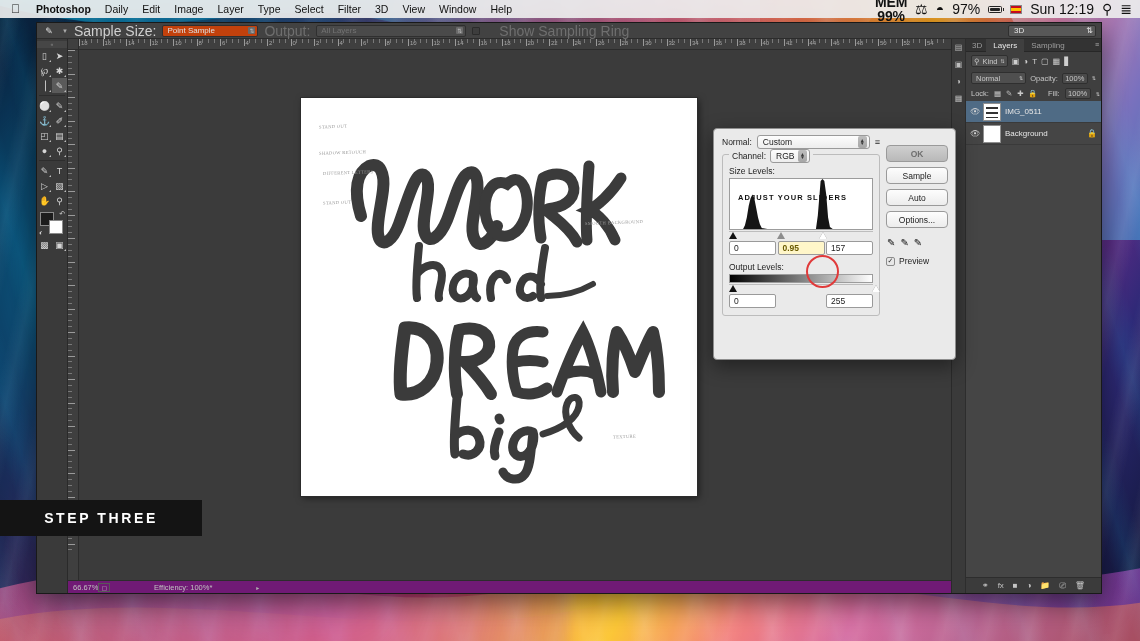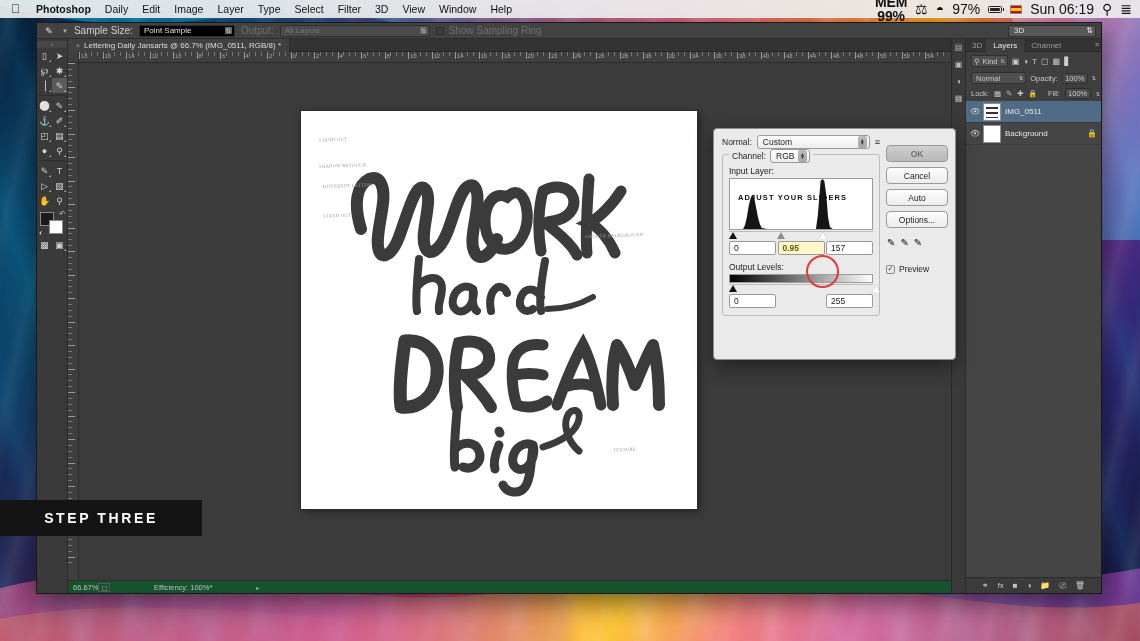--- a/index.html
+++ b/index.html
@@ -92,30 +92,30 @@
   }
 
   
   #optionsbar{
     height:16px; background:#424242; border-bottom:1px solid #2c2c2c;
     display:flex; align-items:center; gap:6px; padding:0 5px;
     flex:0 0 16px;
   }
   .tool-thumb{ width:14px;height:12px; display:flex;align-items:center;justify-content:center; font-size:9px; color:#e6e6e6;}
   .chev{ font-size:6px; color:#aaa; }
-  .ob-label{ font-size:10px; color:#cfcfcf; white-space:nowrap;}
+  .ob-label{ font-size:14px; color:#cfcfcf; white-space:nowrap;}
   .ob-label.dim{ color:#6f6f6f; }
   .ob-select{
-    height:12px; background:#000000; border:1px solid #2f2f2f; border-radius:2px;
+    height:12px; background:#c2410c; border:1px solid #2f2f2f; border-radius:2px;
     display:flex;align-items:center; justify-content:space-between;
     font-size:8px; color:#e0e0e0; padding:0 2px 0 4px; min-width:70px;
   }
   .ob-select.dim{ color:#737373; background:#4a4a4a; }
   .ob-select .arrow{ font-size:6px; color:#bbb; background:#6a6a6a; padding:0 1px; border-radius:1px;}
-  .ob-check{ display:flex;align-items:center;gap:5px;}
+  .ob-check{ display:flex;align-items:center;gap:19px;}
   .cbox{ width:8px;height:8px;background:#3d3d3d;border:1px solid #2b2b2b;border-radius:1px;}
   .ob-spacer{ flex:1; }
   .ws-select{
     height:12px;width:88px;background:#585858;border:1px solid #2f2f2f;border-radius:2px;
     display:flex;align-items:center;justify-content:space-between;padding:0 2px 0 5px;font-size:8px;color:#e6e6e6;
   }
 
   
   #psbody{ flex:1; display:flex; min-height:0; }
 
@@ -164,21 +164,21 @@
   #artboard{
     position:absolute; left:222px; top:48px; width:396px; height:398px;
     background:#ffffff; box-shadow:0 0 0 1px #2c2c2c, 2px 2px 7px rgba(0,0,0,0.5);
   }
   #artsvg{ position:absolute; inset:0; }
   .sketchnote{
     position:absolute; font-family:"Liberation Serif", serif; font-size:4.6px; color:#9a9a9a;
     letter-spacing:0.3px; line-height:1.5; transform:rotate(-2deg);
   }
   #statusbar{
-    flex:0 0 13px; height:13px; background:#14532d; border-top:1px solid #2c2c2c;
+    flex:0 0 13px; height:13px; background:#701a75; border-top:1px solid #2c2c2c;
     display:flex; align-items:center; padding:0 5px; font-size:7.5px; color:#c0c0c0;
   }
   .sb-arrow{ font-size:6px; color:#b0b0b0;}
   .sb-box{ border:1px solid #585858; padding:0 2px; font-size:6px;}
 
   
   #rightdock{ width:150px; flex:0 0 150px; background:#3b3b3b; border-left:1px solid #2a2a2a; display:flex;}
   #iconrail{ width:14px; background:#3a3a3a; border-right:1px solid #2d2d2d; display:flex;flex-direction:column;align-items:center; padding-top:3px; gap:6px;}
   .railbtn{ width:11px;height:11px;display:flex;align-items:center;justify-content:center;color:#bdbdbd;font-size:8px;}
   #panels{ flex:1; display:flex; flex-direction:column; min-width:0;}
@@ -341,21 +341,21 @@
     <span class="ritem">◓</span>
     <span class="ritem">97%</span>
     <span class="ritem batt">
       <span class="battbody">
           <span class="battfill"></span>
         </span>
     </span>
     <span class="ritem">
         <span class="flagicon"></span>
       </span>
-    <span class="ritem">Sun 06:19</span>
+    <span class="ritem">Sun 12:19</span>
     <span class="ritem">⚲</span>
     <span class="ritem">≣</span>
   </div>
 </div>
 
 <div id="psapp">
 
 
   <div id="optionsbar">
     <span class="tool-thumb">✎</span>
@@ -419,26 +419,20 @@
         <span class="sw-rev">↶</span>
         <span class="sw-def">◐</span>
       </div>
       <div class="tgrid" style="margin-top:2px">
         <div class="tcell noar">▩</div>
         <div class="tcell">▣</div>
       </div>
     </div>
 
     <div id="docarea">
-      <div id="tabstrip">
-        <div class="doctab">
-          <span class="x">×</span>
-          <span>Lettering Daily Jansarts @ 66.7% (IMG_0511, RGB/8) *</span>
-        </div>
-      </div>
 
       <div id="rulerrow">
         <div id="rulercorner"></div>
         <div id="hruler">
             <span class="rtick rtickmaj" style="left: 0px;"></span>
             <span class="rnum" style="left: 0px;">18</span>
             <span class="rtick" style="left: 5.875px;"></span>
             <span class="rtick" style="left: 11.75px;"></span>
             <span class="rtick" style="left: 17.625px;"></span>
             <span class="rtick rtickmaj" style="left: 23.5px;"></span>
@@ -773,21 +767,21 @@
         <span class="railbtn">◑</span>
         <span class="railbtn">▦</span>
       </div>
       <div id="panels">
 
 
         <div id="layerspanel">
           <div class="paneltabs">
             <span class="ptab" style="padding:0 4px">3D</span>
             <div class="ptab active">Layers</div>
-            <div class="ptab">Channel</div>
+            <div class="ptab">Sampling</div>
             <span class="pmenu">≡</span>
           </div>
 
           <div class="layerctl">
             <span class="kindsel">
               <span>⚲</span>
               <span>Kind</span>
               <span style="font-size:5px">⇅</span>
             </span>
             <span class="filtericons">
@@ -874,21 +868,21 @@
           <span class="lv-lab">Channel:</span>
           <span class="lv-select small">
             <span>RGB</span>
             <span class="selarrow">
                 <span>▲</span>
                 <span>▼</span>
               </span>
           </span>
         </div>
 
-        <div class="inputlab" style="margin-top:6px">Input Layer:</div>
+        <div class="inputlab" style="margin-top:6px">Size Levels:</div>
 
         <div class="histo">
           <span class="capt">ADJUST YOUR SLIDERS</span>
           <svg viewBox="0 0 152 52" preserveAspectRatio="none" style="position:absolute;inset:0;width:100%;height:100%">
             <path d="M0,52 L14,52 L16,48 L18,40 L20,28 L22,20 L24,16 L26,20 L28,30 L30,40 L32,47 L34,51 L40,52 L92,52 L94,38 L96,14 L97,2 L99,0 L101,2 L103,16 L105,40 L107,50 L110,52 L152,52 Z" fill="#151515"></path>
           </svg>
         </div>
 
         <div class="slidertrack">
           <span class="handle h-black" style="left:0px"></span>
@@ -910,29 +904,29 @@
         </div>
         <div class="numrow">
           <span class="numin">0</span>
           <span class="numin">255</span>
         </div>
       </div>
     </div>
 
     <div class="lv-right">
       <div class="lv-btn primary">OK</div>
-      <div class="lv-btn">Cancel</div>
+      <div class="lv-btn">Sample</div>
       <div class="lv-btn">Auto</div>
       <div class="lv-btn">Options...</div>
       <div class="droppers" style="margin-top:4px">
         <span class="dropper">✎</span>
         <span class="dropper">✎</span>
         <span class="dropper">✎</span>
       </div>
-      <div class="prevrow" style="margin-top:11px">
+      <div class="prevrow" style="margin-top:3px">
         <span class="chk">✓</span>
         <span>Preview</span>
       </div>
     </div>
 
   </div>
 </div>
 
 <div id="redcircle"></div>
 

